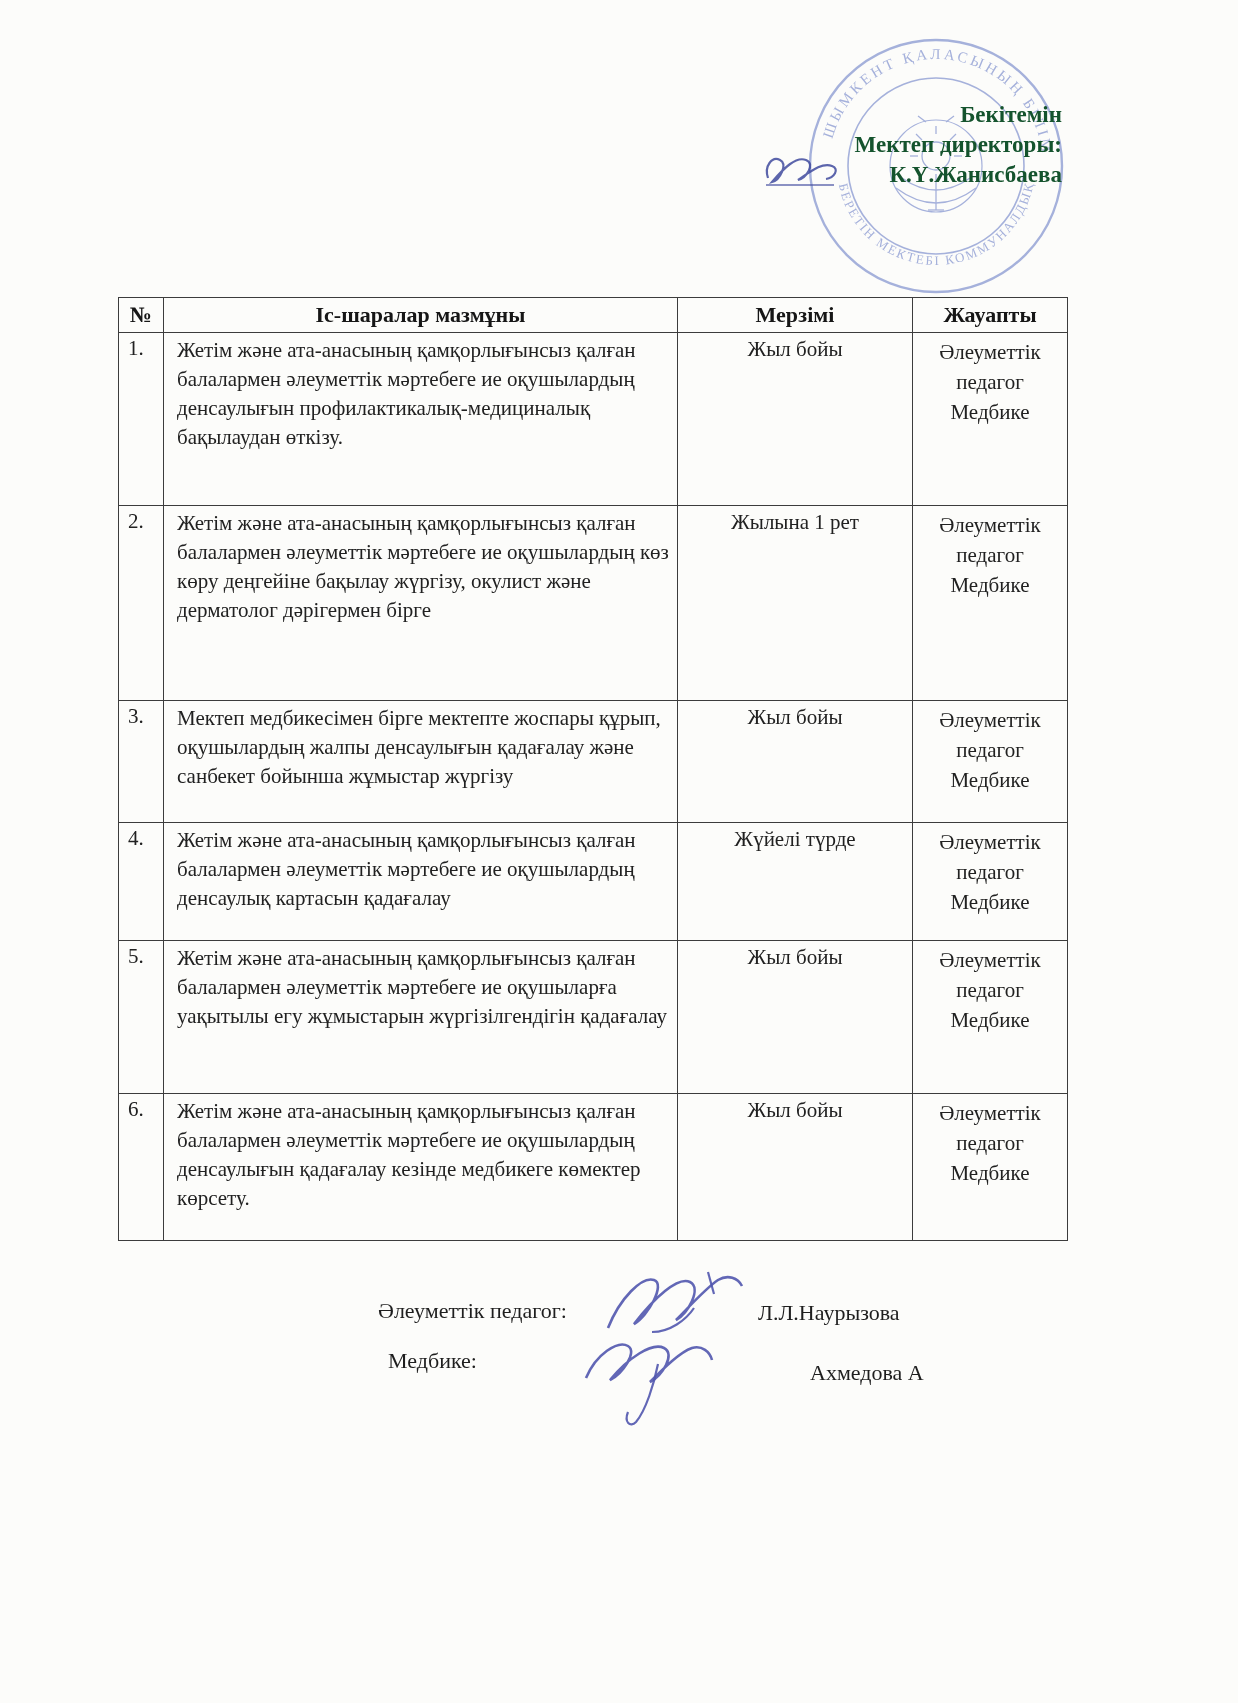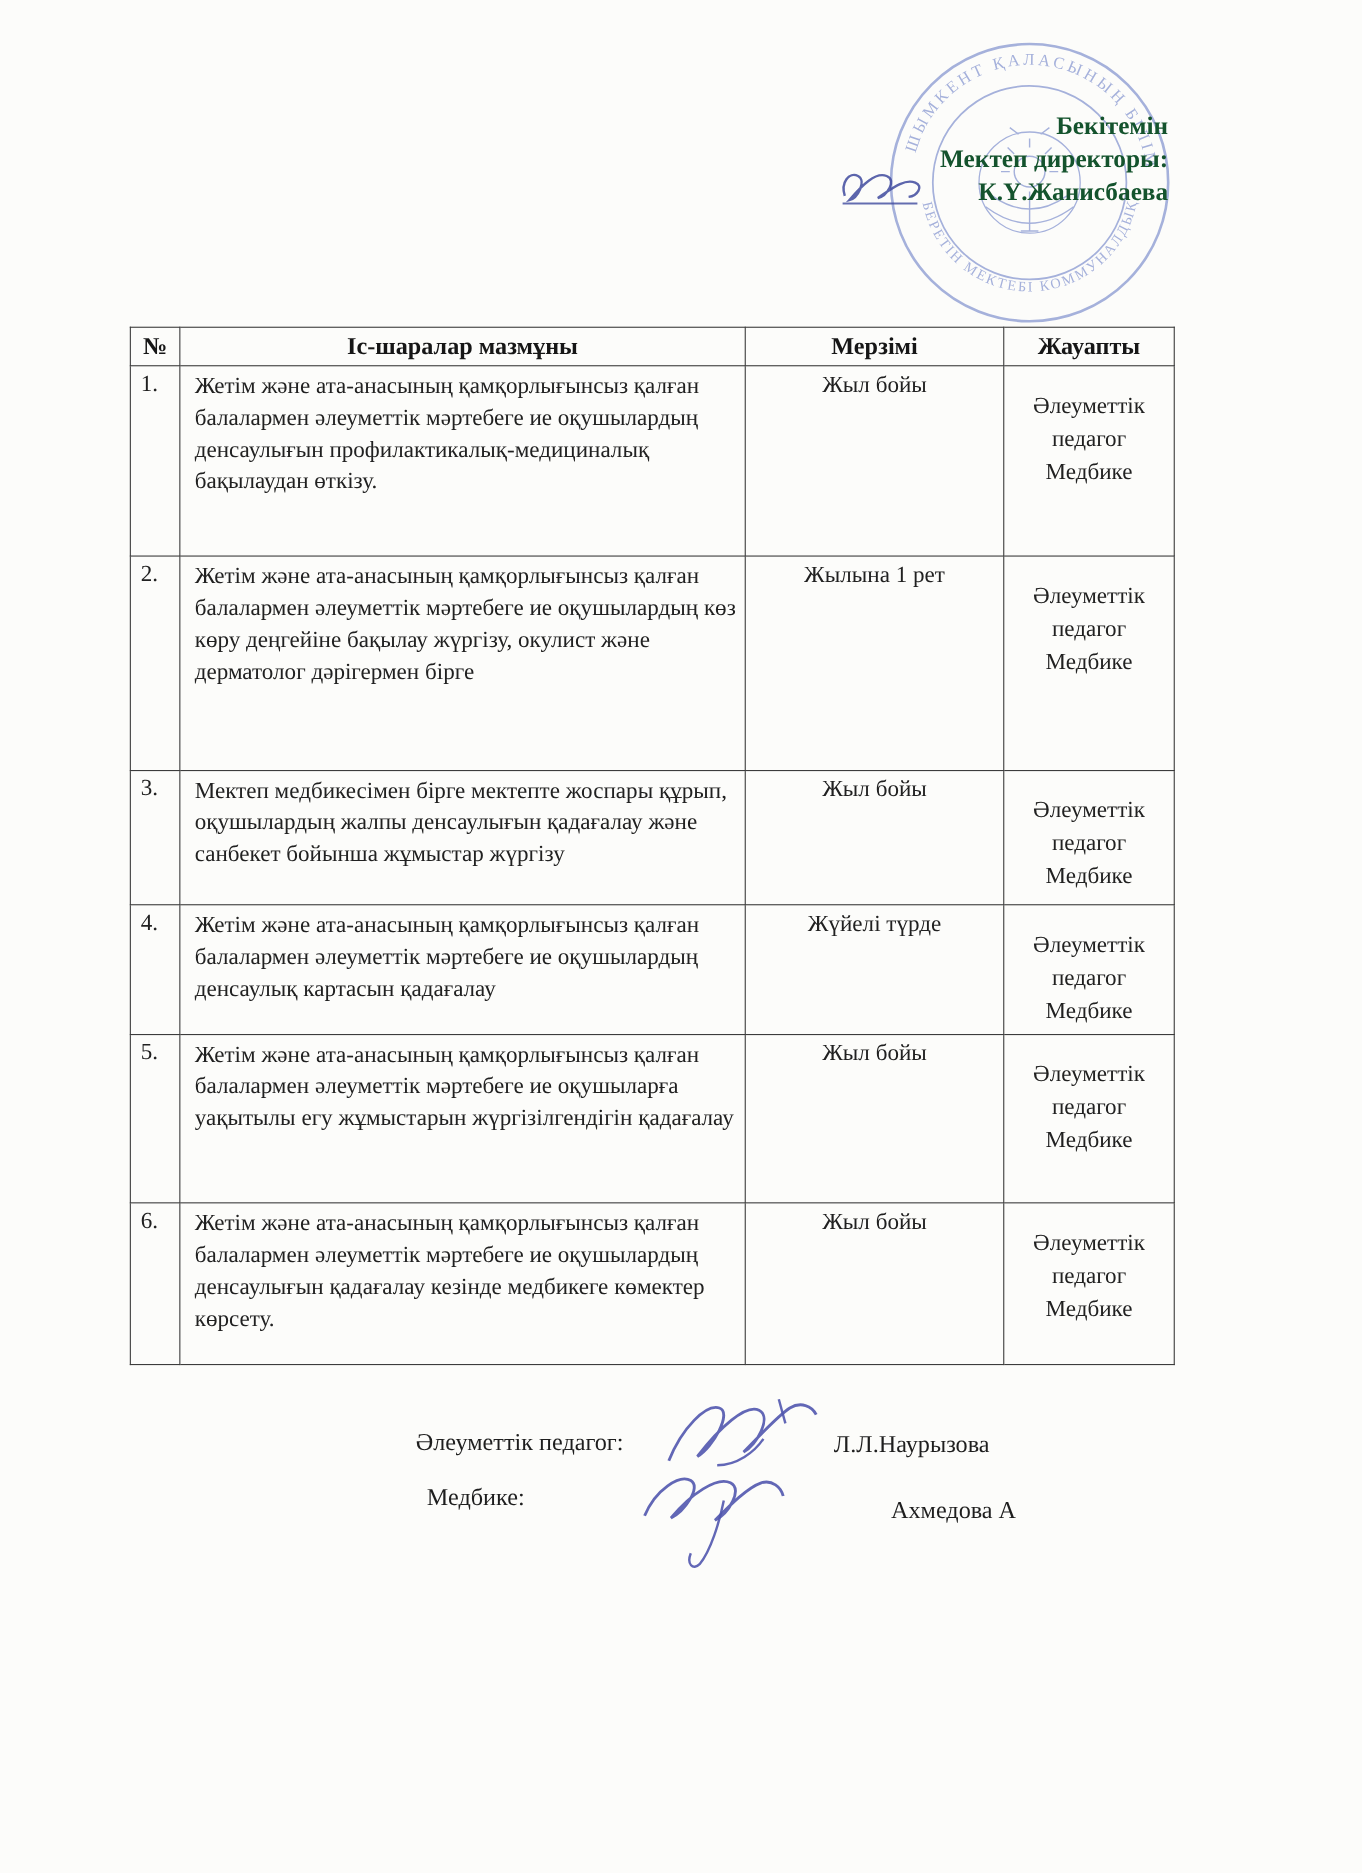--- a/index.html
+++ b/index.html
@@ -43,21 +43,21 @@
     border:1.6px solid #3c3c3c;
     vertical-align:top;
   }
   table.plan th{
     font-size:22px;font-weight:bold;color:#161616;
     padding:3px 2px;height:28px;vertical-align:middle;text-align:center;
   }
   td.cell-num{font-size:21px;padding:3px 2px 0 9px;}
   td.cell-content{font-size:21px;line-height:29px;padding:3px 8px 0 13px;text-align:left;margin-top:16px;}
   td.cell-term{font-size:21px;padding:4px 2px 0 2px;text-align:center;}
-  td.cell-resp{font-size:21px;line-height:30px;padding:20px 2px 0 2px;text-align:center;white-space:pre-line;}
+  td.cell-resp{font-size:21px;line-height:30px;padding:4px 2px 0 2px;text-align:center;white-space:pre-line;}
   tr.r1{height:173px;} tr.r2{height:195px;} tr.r3{height:122px;}
   tr.r4{height:118px;} tr.r5{height:153px;} tr.r6{height:147px;}
   
   .footer{position:absolute;left:0;top:1280px;width:1238px;height:240px;font-size:22px;color:#1e1e1e;}
   .f-label-1{position:absolute;left:378px;top:18px;}
   .f-name-1{position:absolute;left:758px;top:20px;}
   .f-label-2{position:absolute;left:388px;top:68px;}
   .f-name-2{position:absolute;left:770px;top:80px;margin-left:40px;}
   .f-sig-1{position:absolute;left:590px;top:-22px;}
   .f-sig-2{position:absolute;left:570px;top:42px;}

